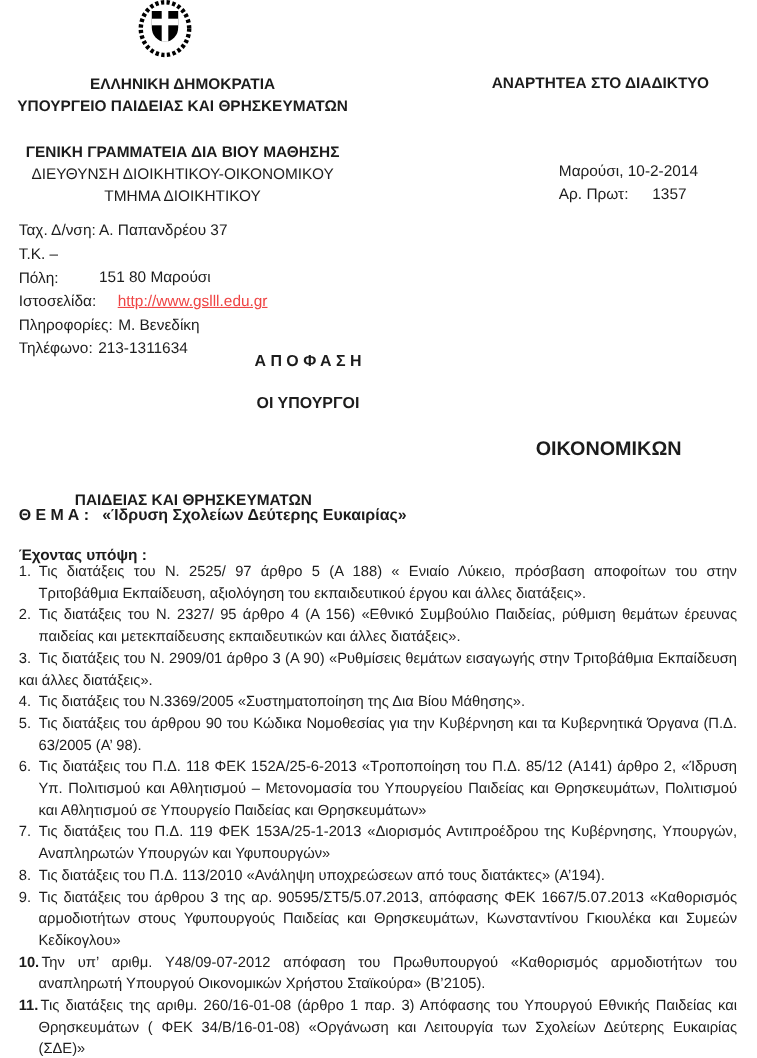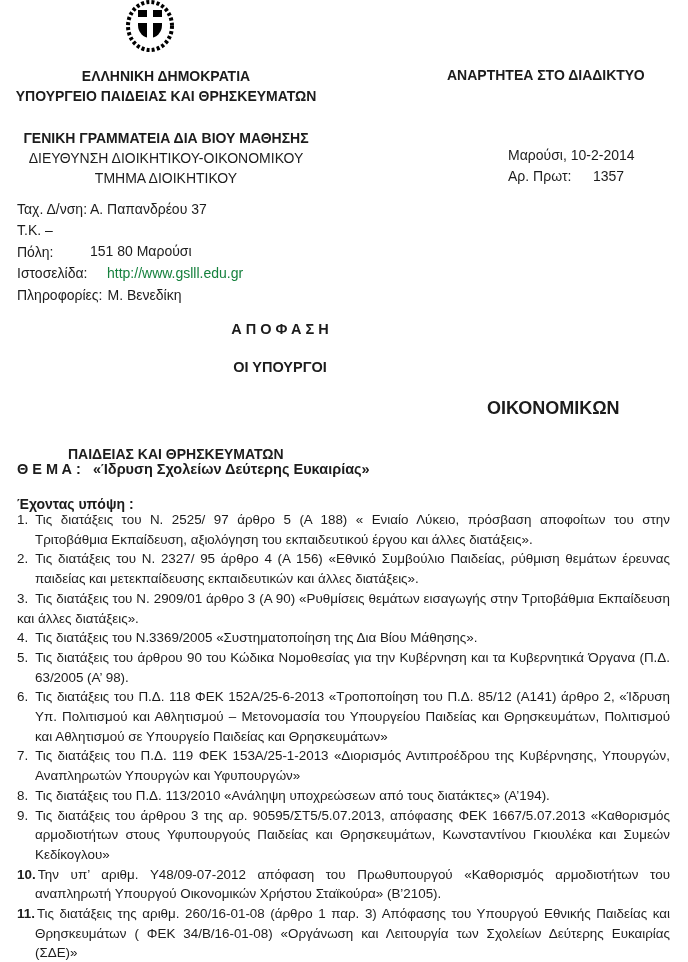--- a/index.html
+++ b/index.html
@@ -20,21 +20,21 @@
   
   .posted{left:447px;top:67px;font-size:14px;}
   .place-date{left:508px;top:147px;font-size:14px;}
   .prot-label{left:508px;top:168px;font-size:14px;}
   .prot-num{left:593px;top:168px;font-size:14px;}
 
   
   .contact{left:17px;top:199px;font-size:14px;line-height:21.4px;width:320px;}
   .lblw{display:inline-block;width:73px;}
   .lblsp{margin-right:5px;}
-  .link{color:#15803d;margin-left:17px;cursor:pointer;}
+  .link{color:#ef4444;text-decoration:underline;margin-left:17px;cursor:pointer;}
 
   
   .title{top:321px;font-size:14.5px;}
   .subtitle{top:359px;font-size:14.5px;}
   .min-left{left:68px;top:398px;font-size:14px;margin-top:48px;}
   .min-right{left:487px;top:398px;font-size:18px;}
   .theme{left:17px;top:461px;font-size:14.5px;}
   .theme .sv{margin-left:12px;}
 
   .intro{left:17px;top:496px;font-size:14px;}
@@ -80,20 +80,23 @@
     </div>
     <div>
       <span class="lblw">Τ.Κ. – Πόλη:</span><span>151 80 Μαρούσι</span>
     </div>
     <div>
       <span class="lblw">Ιστοσελίδα:</span><a class="link">http://www.gslll.edu.gr</a>
     </div>
     <div>
       <span class="lblsp">Πληροφορίες:</span><span>Μ. Βενεδίκη</span>
     </div>
+    <div>
+      <span class="lblsp">Τηλέφωνο:</span><span>213-1311634</span>
+    </div>
   </div>
 
   <div class="abs center b title">Α Π Ο Φ Α Σ Η</div>
   <div class="abs center b subtitle">ΟΙ ΥΠΟΥΡΓΟΙ</div>
   <div class="abs b min-left">ΠΑΙΔΕΙΑΣ ΚΑΙ ΘΡΗΣΚΕΥΜΑΤΩΝ</div>
   <div class="abs b min-right">ΟΙΚΟΝΟΜΙΚΩΝ</div>
 
   <div class="abs b theme">
     <span>Θ Ε Μ Α :</span><span class="sv">«Ίδρυση Σχολείων Δεύτερης Ευκαιρίας»</span>
   </div>

